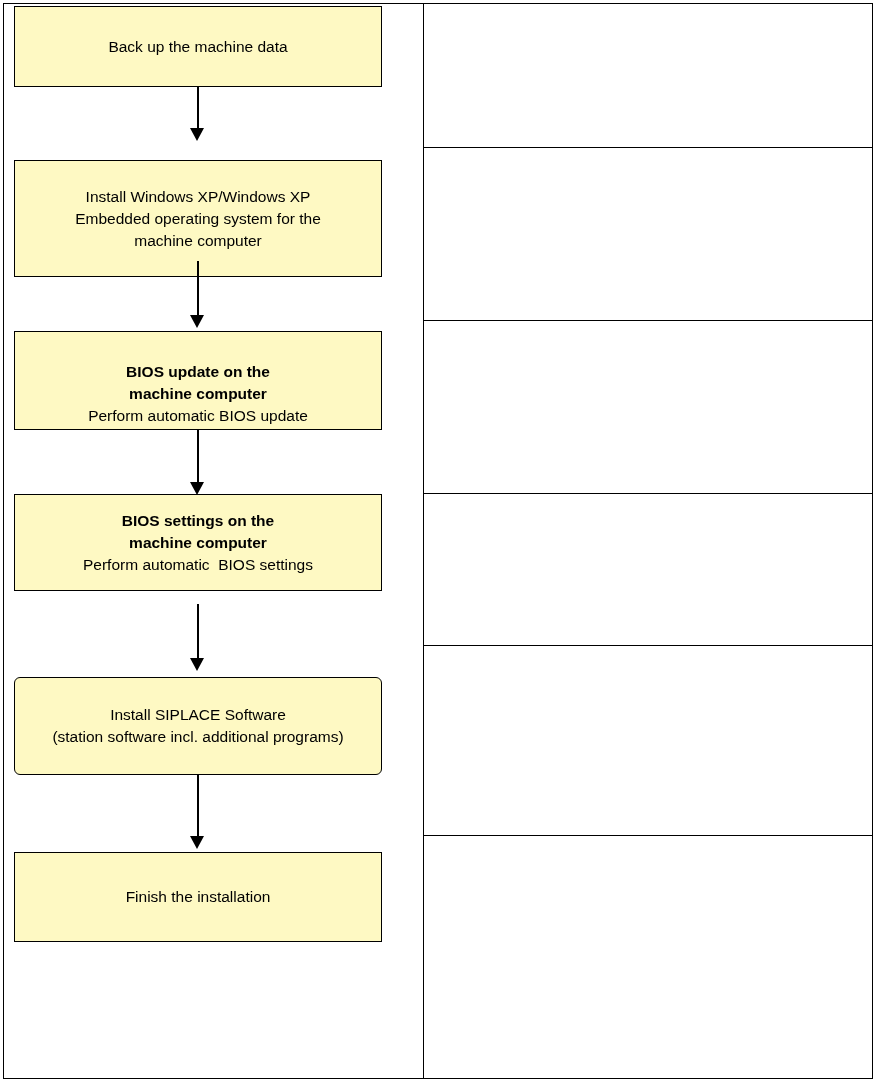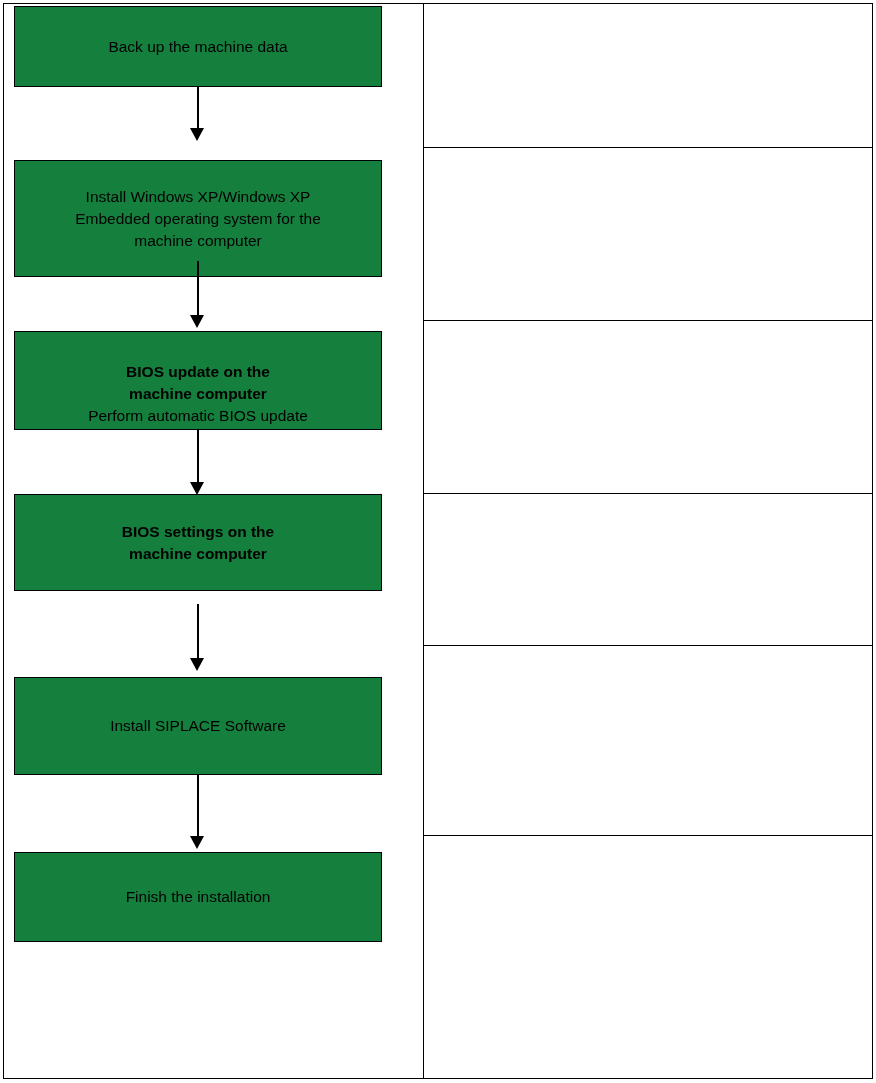--- a/index.html
+++ b/index.html
@@ -53,21 +53,21 @@
     background: transparent;
   }
 
   
   .flow-box {
     position: absolute;
     left: 14px;
     width: 368px;
     border: 1.5px solid #000000;
     box-sizing: border-box;
-    background: #15803d;
+    background: #fef9c3;
     display: flex;
     flex-direction: column;
     align-items: center;
     justify-content: center;
     text-align: center;
     font-size: 15.5px;
     line-height: 1.42;
     padding: 2px 6px;
   }
   .flow-box .line { display: block; white-space: pre; }
@@ -132,27 +132,29 @@
     <span class="line bold">machine computer</span>
     <span class="line">Perform automatic BIOS update</span>
   </div>
 
   <div class="connector" style="top:430px;height:55px;"></div>
   <div class="arrow-head" style="top:482px;"></div>
 
   <div class="flow-box" style="top:494px;height:97px;">
     <span class="line bold">BIOS settings on the</span>
     <span class="line bold">machine computer</span>
+    <span class="line">Perform automatic  BIOS settings</span>
   </div>
 
   <div class="connector" style="top:604px;height:57px;"></div>
   <div class="arrow-head" style="top:658px;"></div>
 
-  <div class="flow-box" style="top:677px;height:98px;">
+  <div class="flow-box" style="top:677px;height:98px;border-radius:6px;">
     <span class="line">Install SIPLACE Software</span>
+    <span class="line">(station software incl. additional programs)</span>
   </div>
 
   <div class="connector" style="top:775px;height:64px;"></div>
   <div class="arrow-head" style="top:836px;"></div>
 
   <div class="flow-box" style="top:852px;height:90px;">
     <span class="line">Finish the installation</span>
   </div>
 
 </div>

